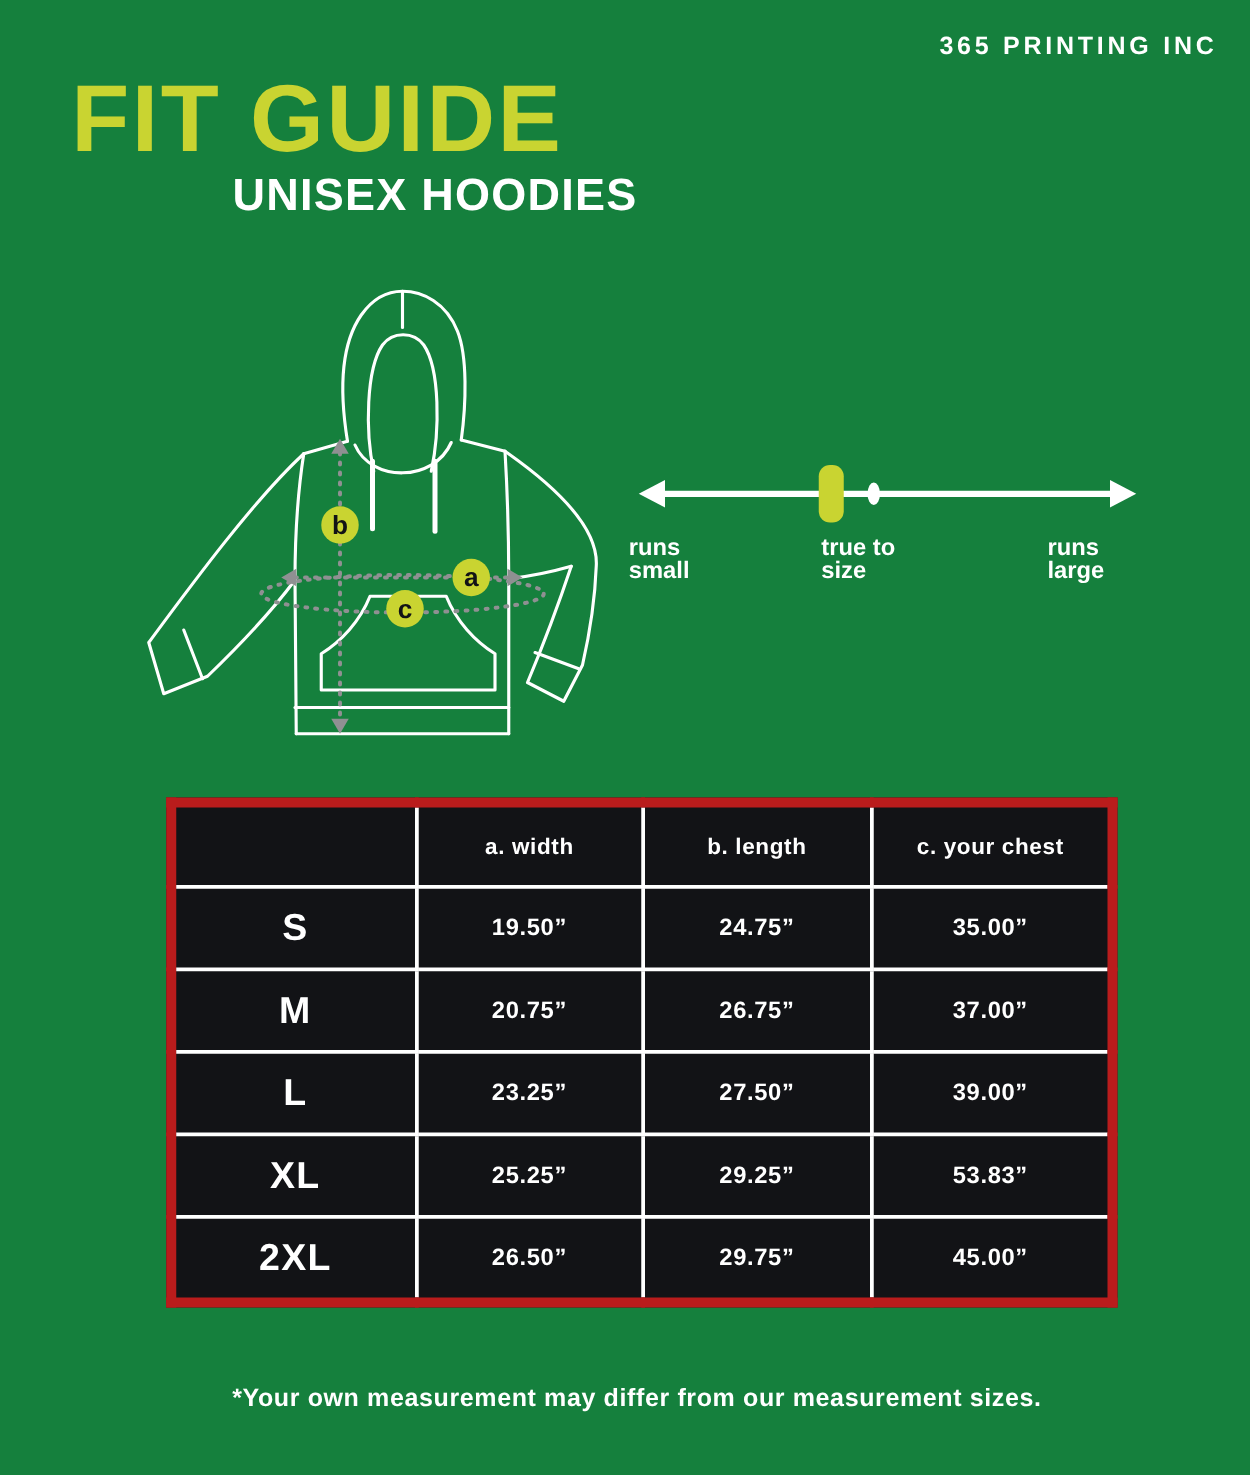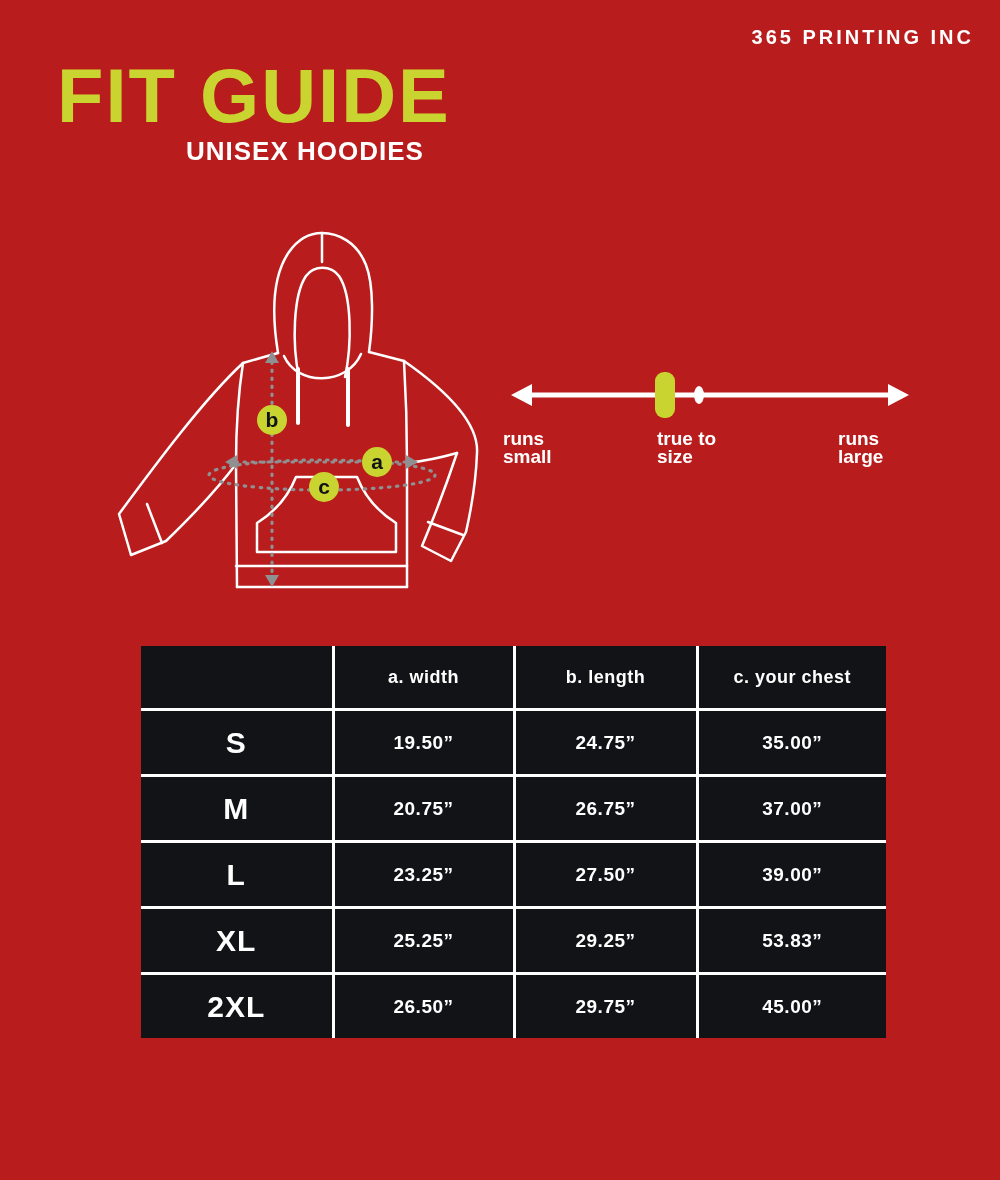--- a/index.html
+++ b/index.html
@@ -1,37 +1,37 @@
 <!DOCTYPE html>
 <html><head>
 <meta charset="utf-8">
 <style>
   html,body{margin:0;padding:0;background:#121316;}
   .page{
     position:relative;
     width:1000px;height:1180px;
-    background:#b91c1c;
+    background:#15803d;
     font-family:"Liberation Sans", sans-serif;
     color:#ffffff;
     overflow:hidden;
   }
   
   .brand{
     position:absolute;top:26px;right:26px;
     font-size:20px;font-weight:bold;letter-spacing:3px;
     color:#ffffff;white-space:nowrap;
   }
   .title{
     position:absolute;left:57px;top:58px;
     font-size:76px;font-weight:bold;letter-spacing:2px;
     color:#c9d431;line-height:1;white-space:nowrap;text-align:center;
   }
   .subtitle{
     position:absolute;left:186px;top:138px;
-    font-size:26px;font-weight:bold;letter-spacing:1px;
+    font-size:36px;font-weight:bold;letter-spacing:1px;
     color:#ffffff;line-height:1;white-space:nowrap;
   }
   
   .hoodie-svg{position:absolute;left:95px;top:225px;}
   .slider-svg{position:absolute;left:505px;top:368px;}
   .slider-label{
     position:absolute;top:430px;
     font-size:19px;font-weight:bold;line-height:0.95;
     color:#ffffff;white-space:pre-line;
   }
@@ -185,14 +185,15 @@
       <tr>
         <td class="size-cell">2XL</td>
         <td>26.50”</td>
         <td>29.75”</td>
         <td>45.00”</td>
       </tr>
     </tbody>
       </table>
   </div>
 
+  <div class="footnote">*Your own measurement may differ from our measurement sizes.</div>
 
 </div>
 
 </body></html>

